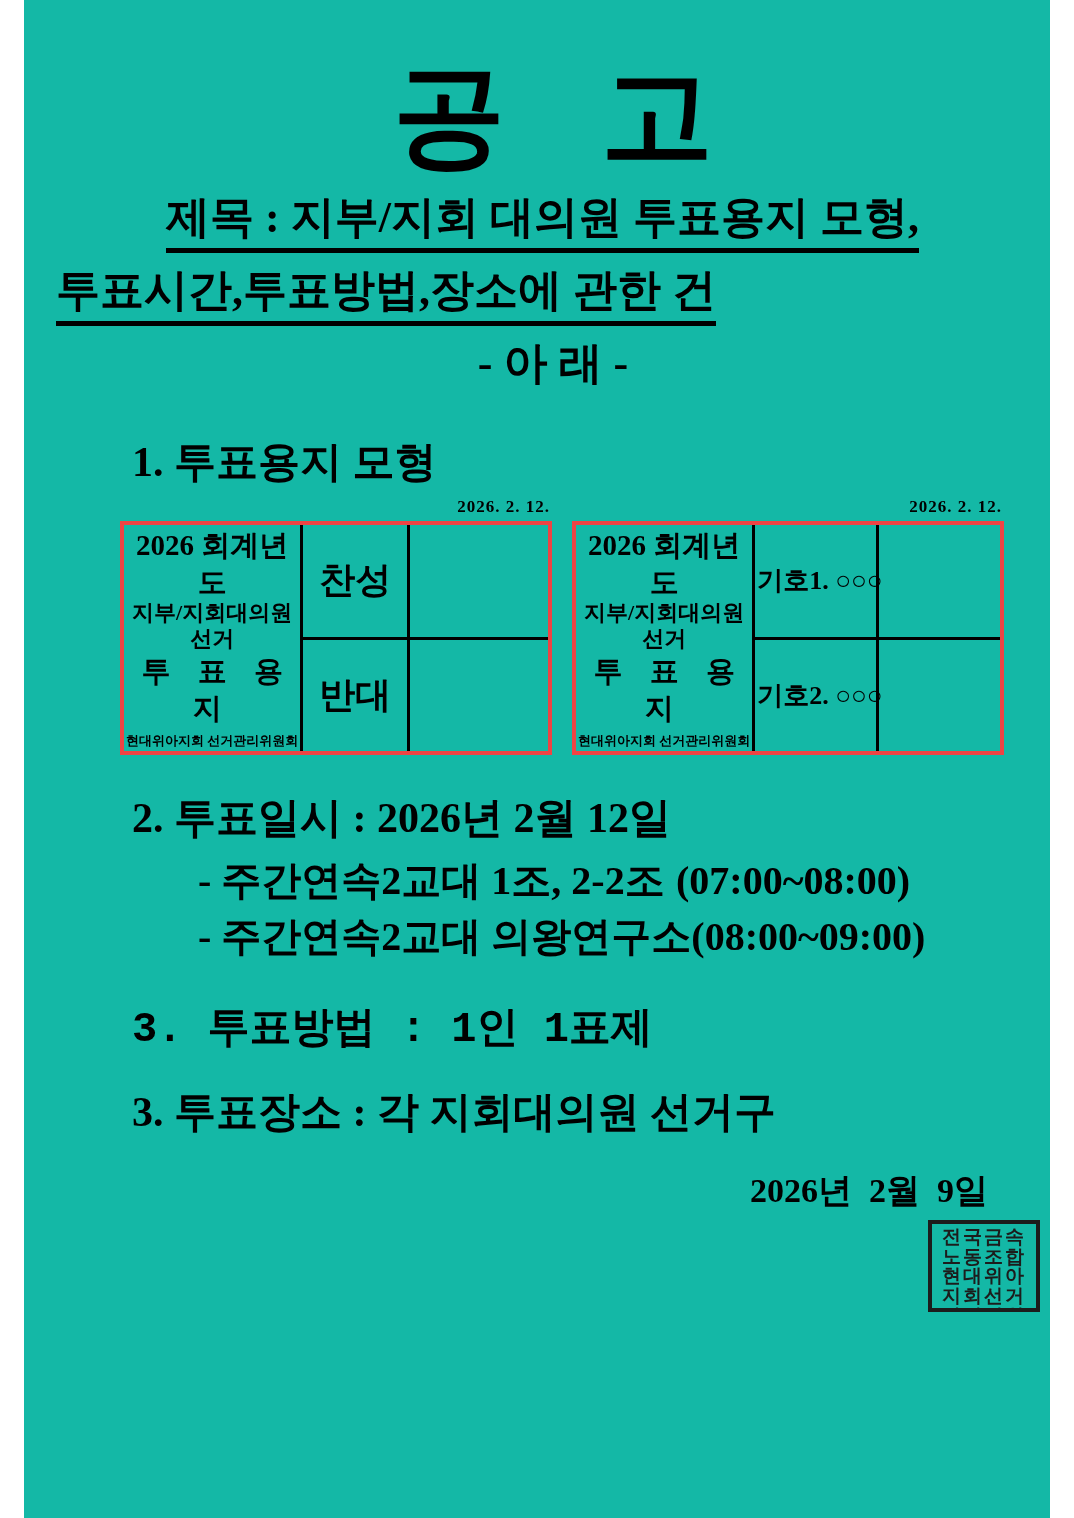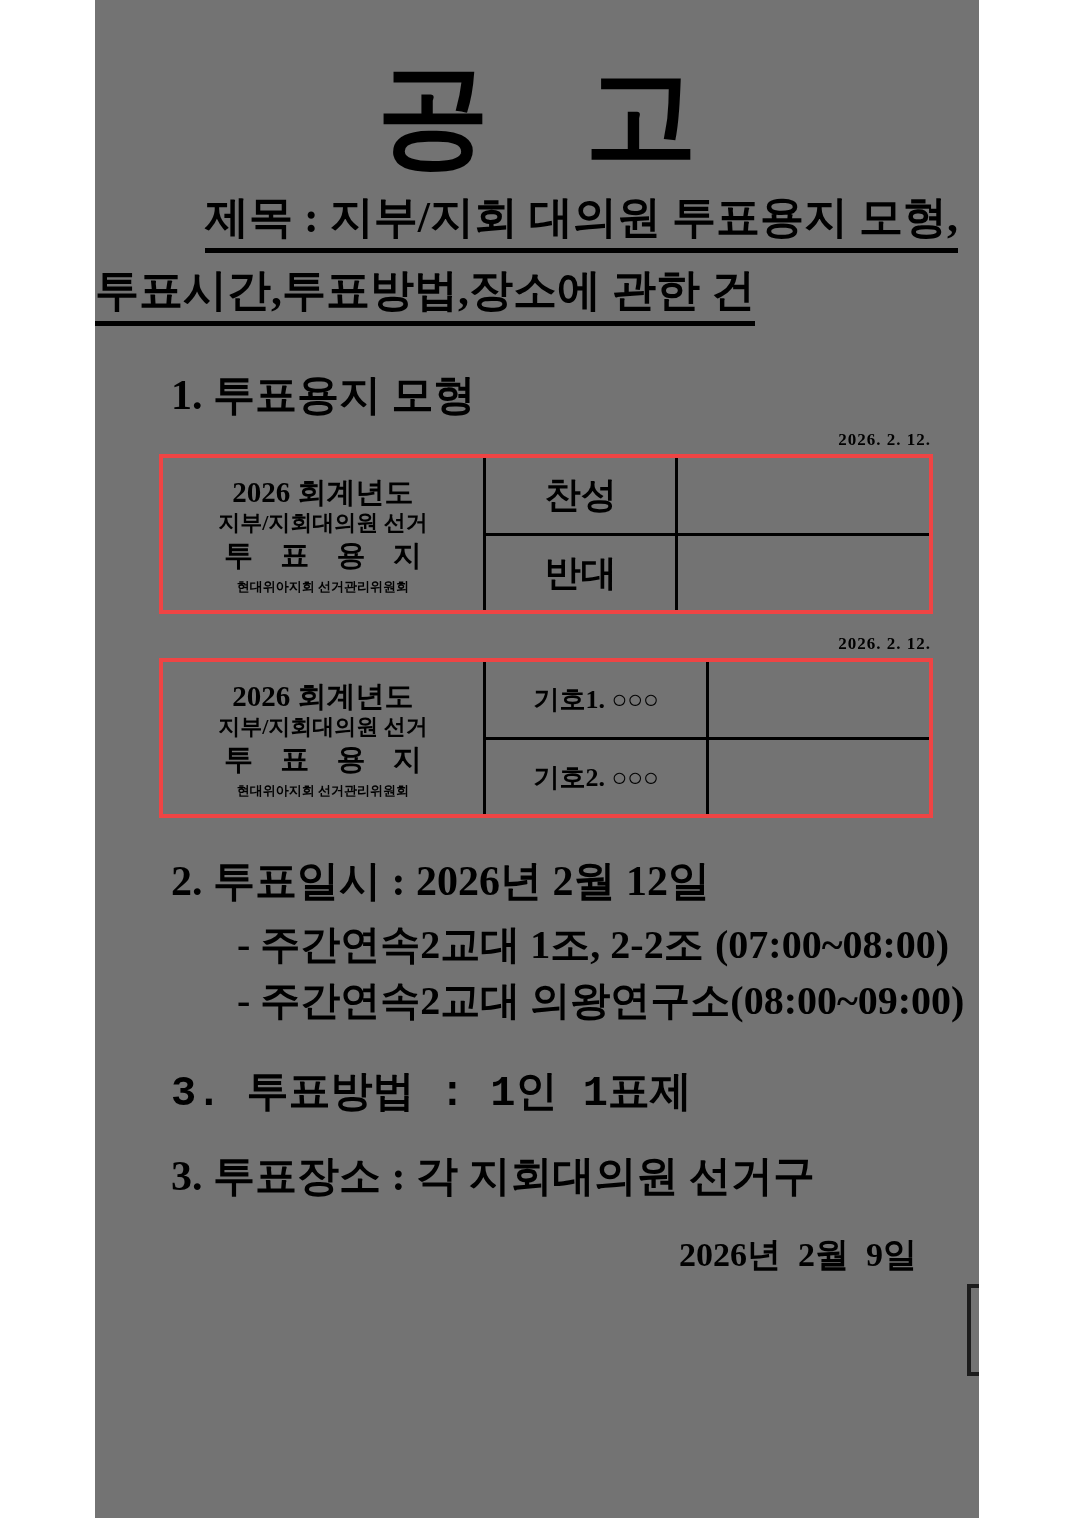--- a/index.html
+++ b/index.html
@@ -1,20 +1,20 @@
 <!DOCTYPE html>
 <html><head>
 <meta charset="utf-8">
 <style>
   * { margin:0; padding:0; box-sizing:border-box; }
   html,body { background:#ffffff; }
   body { font-family:"Liberation Serif","DejaVu Serif",serif; color:#000; }
   .doc {
-    position:relative; width:884px; height:1518px; margin:0 auto;
-    background:#737373; overflow:hidden; font-weight:bold;
+    position:relative; width:1026px; height:1518px; margin:0 auto;
+    background:#14b8a6; overflow:hidden; font-weight:bold;padding-left:32px;
   }
   
   .title {
     margin-top:46px; text-align:center;
     font-size:112px; font-weight:900; letter-spacing:34px; line-height:1.25;
     text-indent:34px; 
   }
   
   .subject { margin-top:10px; font-size:44px; line-height:1.0; }
   .subject-row1 { margin-left:110px; }
@@ -30,21 +30,21 @@
   .bline3 { text-align:left; }
   
   .below { margin-top:8px; text-align:center; font-size:44px; white-space:pre; }
   
   .h-sec { margin-left:76px; font-size:42px; line-height:1.2; }
   .h1 { margin-top:44px; }
   .h2 { margin-top:38px; }
   .h3 { margin-top:40px;font-family:Liberation Mono, monospace; }
   .h4 { margin-top:32px; }
   
-  .ballots { display:flex; gap:20px; padding:10px 46px 0 64px;flex-direction:column; }
+  .ballots { display:flex; gap:20px; padding:10px 46px 0 64px; }
   .ballot-group { flex:1; }
   .ballot-date { text-align:right; font-size:17px; letter-spacing:1px; padding-right:2px; margin-bottom:4px; white-space:pre; }
   table.ballot { width:100%; border-collapse:collapse; table-layout:fixed; border:4px solid #ef4444; }
   table.ballot td { border:3px solid #000; text-align:center; vertical-align:middle; padding:2px; }
   table.ballot tr { height:78px; }
   .stub { width:42%; }
   .c-opt-l { width:25%; }
   .c-mark-l { width:33%; }
   .c-opt-r { width:29%; }
   .c-mark-r { width:29%; }
@@ -79,20 +79,21 @@
   <div class="subject">
     <div class="subject-row1">
       <span class="u">제목 : 지부/지회 대의원 투표용지 모형,</span>
     </div>
     <div class="subject-row2">
       <span class="u">투표시간,투표방법,장소에 관한 건</span>
     </div>
   </div>
 
 
+  <div class="below">- 아 래 -</div>
 
   <div class="h-sec h1">1. 투표용지 모형</div>
 
   <div class="ballots">
 
     <div class="ballot-group">
       <div class="ballot-date">2026. 2. 12.</div>
       <table class="ballot">
         <tbody>
             <tr>

